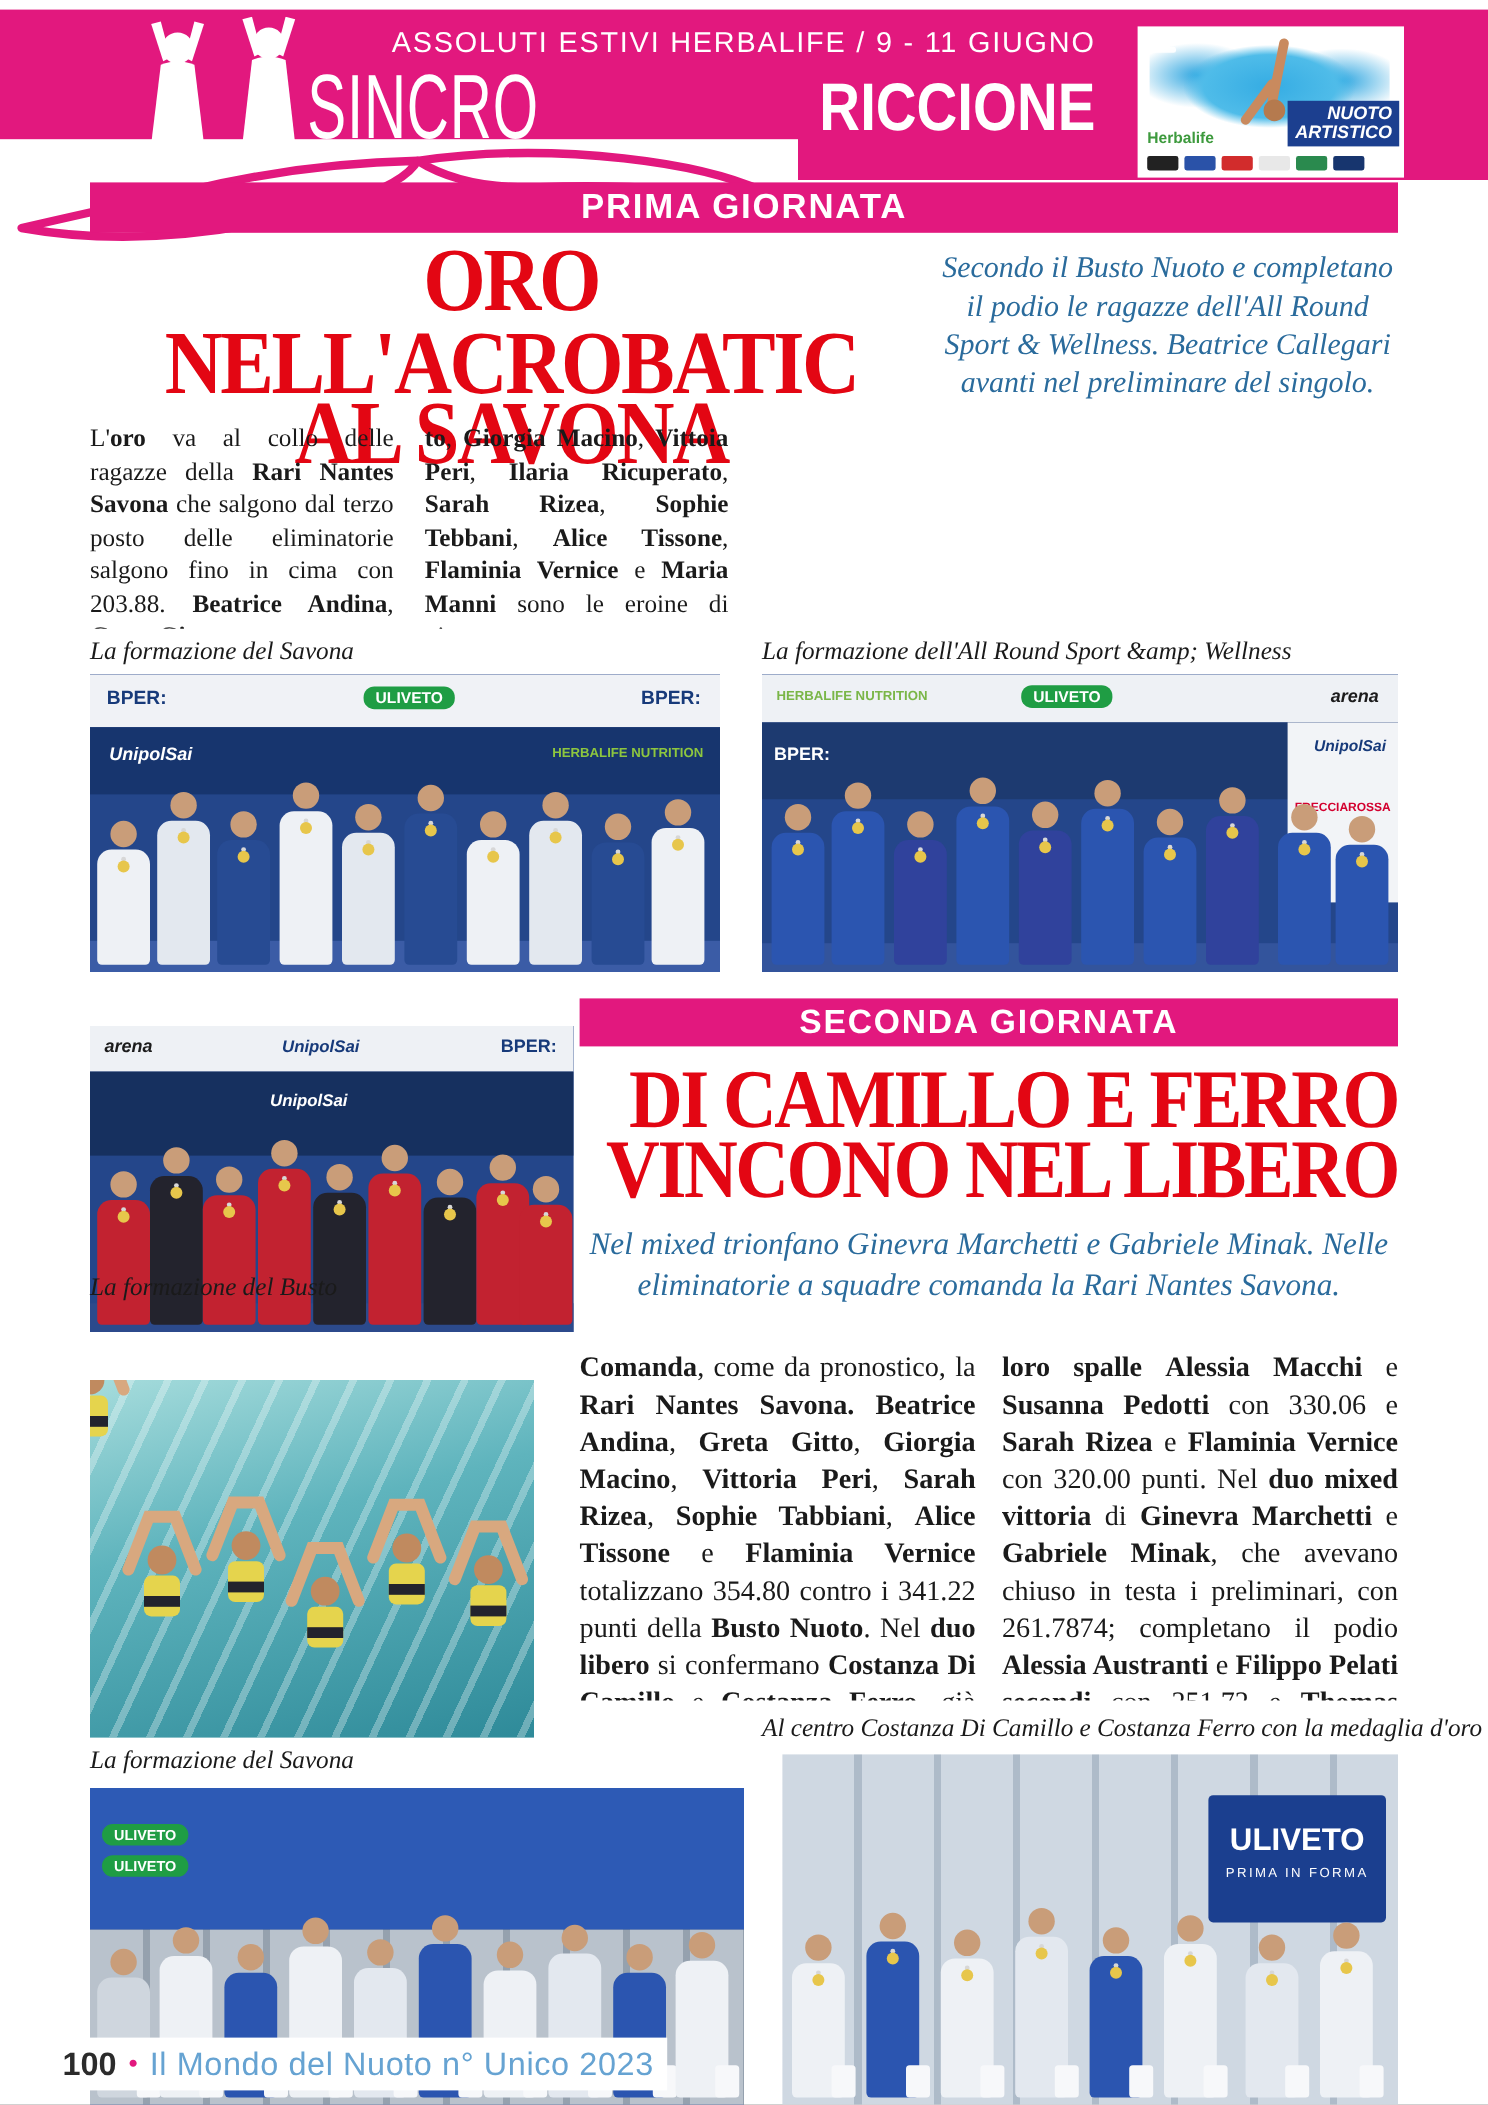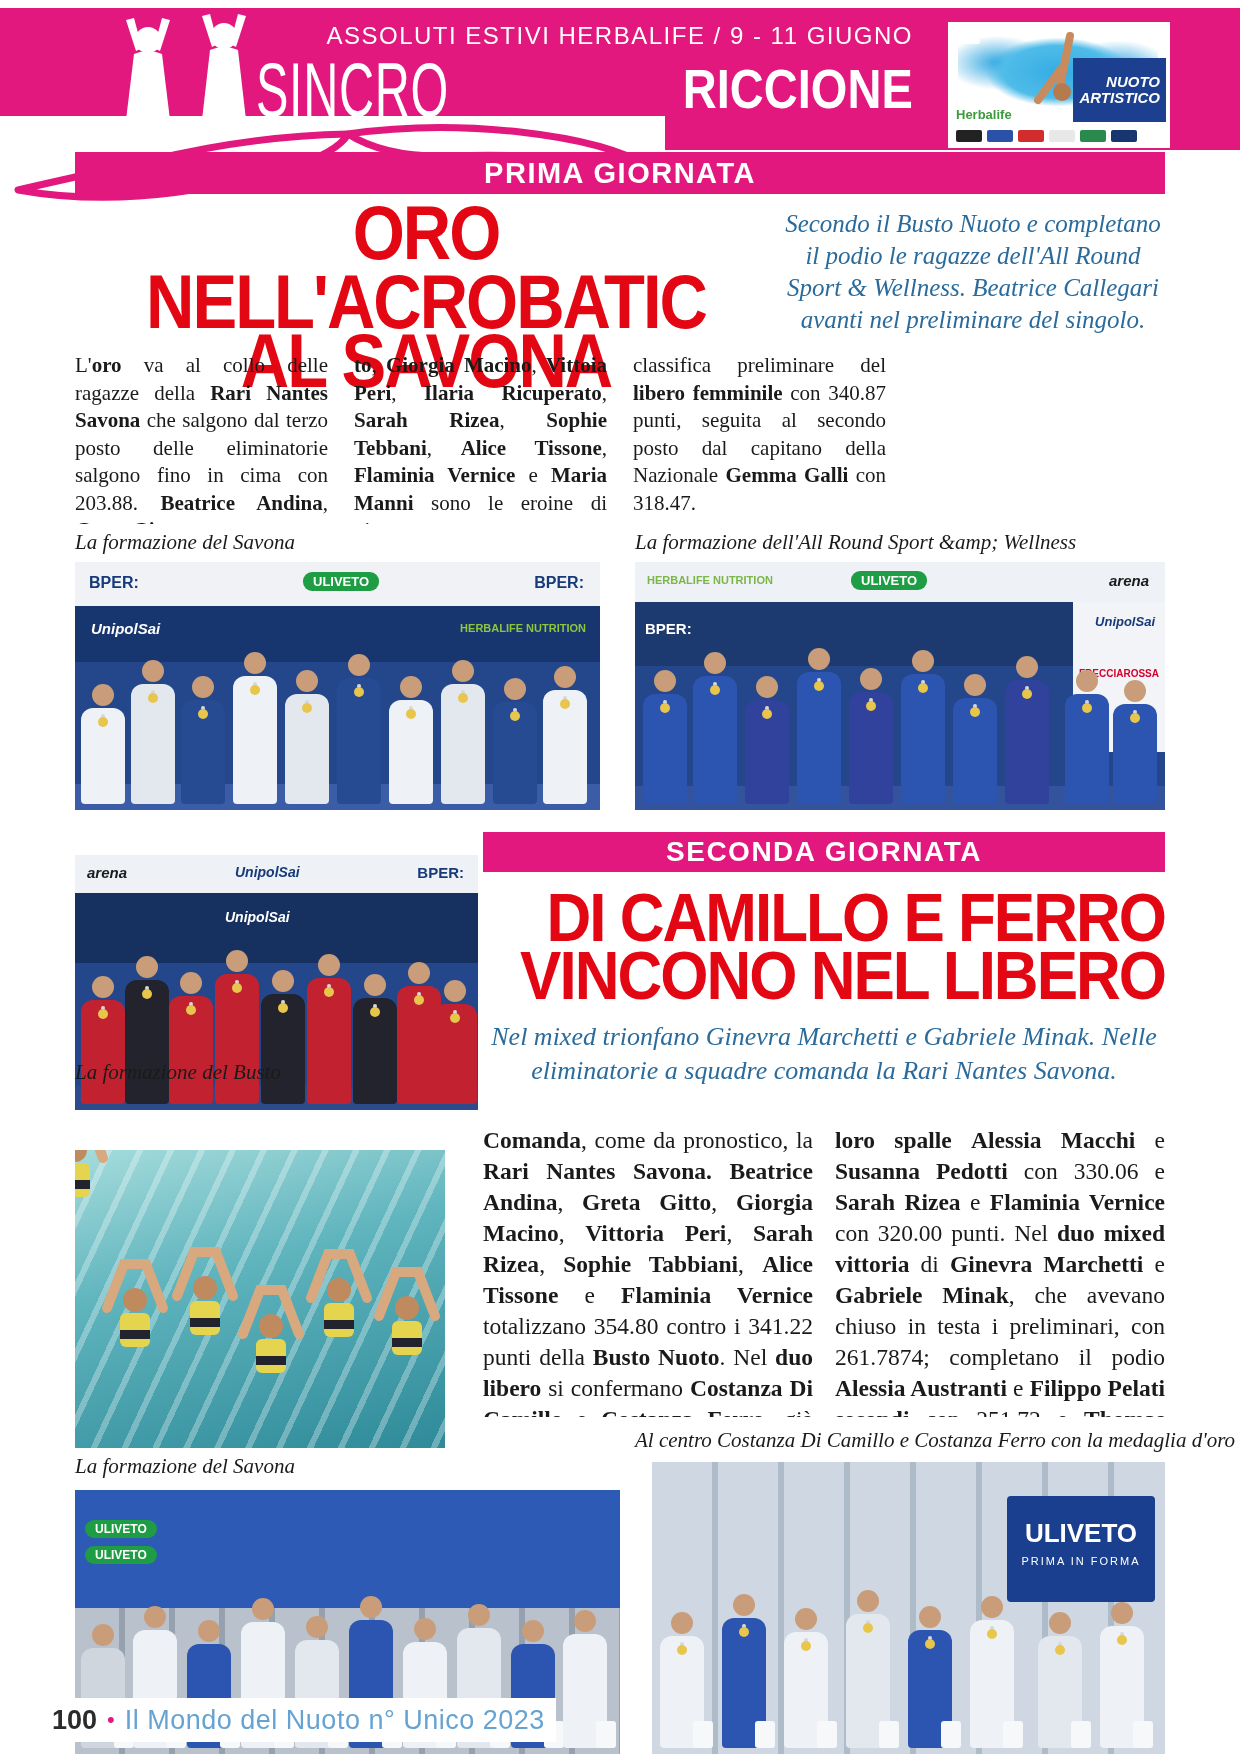--- a/index.html
+++ b/index.html
@@ -21,35 +21,35 @@
   .wave-svg{position:absolute;left:0;top:110px;}
 
   
   .poster{position:absolute;left:948px;top:22px;width:222px;height:126px;background:#fff;overflow:hidden;}
   .poster .splash{position:absolute;left:10px;top:4px;width:200px;height:92px;
      background:radial-gradient(ellipse 100px 48px at 50% 50%, #35ACE3 0%, #4fbce9 55%, rgba(79,188,233,0) 72%),
                 radial-gradient(ellipse 70px 36px at 20% 40%, #2fa6e0 0%, rgba(47,166,224,0) 75%),
                 radial-gradient(ellipse 70px 36px at 80% 45%, #2fa6e0 0%, rgba(47,166,224,0) 75%);}
   .poster .title-box{position:absolute;right:4px;bottom:26px;background:#1c3f8f;color:#fff;
      font-family:"Liberation Sans",sans-serif;font-weight:bold;font-style:italic;font-size:15px;
-     line-height:16px;padding:16px 6px;text-align:right;margin-top:12px;}
+     line-height:16px;padding:3px 6px;text-align:right;margin-top:12px;}
   .poster .brand{position:absolute;left:8px;bottom:26px;color:#3d9a3d;font-family:"Liberation Sans",sans-serif;
      font-weight:bold;font-size:13px;}
   .poster .chips{position:absolute;left:8px;bottom:6px;display:flex;gap:5px;}
   .poster .chips i{display:block;width:26px;height:12px;border-radius:2px;}
   .poster .microbar{position:absolute;background:rgba(255,255,255,.9);height:5px;border-radius:2px;}
 
   
   .giornata{position:absolute;background:#E2187E;color:#fff;text-align:center;
      font-family:"Liberation Sans",sans-serif;font-weight:bold;letter-spacing:1.5px;}
   .giornata.first{left:75px;top:152px;width:1090px;height:42px;font-size:29px;line-height:42px;}
   .giornata.second{left:483px;top:832px;width:682px;height:40px;font-size:28px;line-height:40px;}
 
   
-  .headline{position:absolute;color:#E30613;font-family:Liberation Sans, sans-serif;font-weight:bold;
+  .headline{position:absolute;color:#E30613;font-family:Liberation Serif, serif;font-weight:bold;
      text-align:center;letter-spacing:-2px;}
   .headline .hl{display:block;transform:scaleY(1.12);}
   .headline.one{left:75px;top:206px;width:702px;font-size:67px;line-height:62px;}
   .headline.two{left:483px;top:888px;width:682px;font-size:62px;line-height:58px;text-align:right;}
   .standfirst{position:absolute;color:#2A6B9C;font-style:italic;text-align:center;}
   .standfirst.one{left:778px;top:208px;width:390px;font-size:25px;line-height:32px;}
   .standfirst.two{left:483px;top:1020px;width:682px;font-size:26px;line-height:34px;}
 
   
   .body-row1{position:absolute;left:75px;top:352px;width:1090px;height:172px;display:grid;
@@ -138,21 +138,20 @@
 
   <div class="headline one">
     <span class="hl">ORO NELL'ACROBATIC</span>
     <span class="hl">AL SAVONA</span>
   </div>
   <div class="standfirst one">Secondo il Busto Nuoto e completano il podio le ragazze dell'All Round Sport &amp; Wellness. Beatrice Callegari avanti nel preliminare del singolo.</div>
 
   <div class="body-row1">
     <div class="col">L'<b>oro</b> va al collo delle ragazze della <b>Rari Nantes Savona</b> che salgono dal terzo posto delle eliminatorie salgono fino in cima con 203.88. <b>Beatrice Andina</b>, <b>Greta Git-</b></div>
     <div class="col"><b>to</b>, <b>Giorgia Macino</b>, <b>Vittoia Peri</b>, <b>Ilaria Ricuperato</b>, <b>Sarah Rizea</b>, <b>Sophie Tebbani</b>, <b>Alice Tissone</b>, <b>Flaminia Vernice</b> e <b>Maria Manni</b> sono le eroine di giornata.</div>
-    <div class="col">classifica preliminare del <b>libero femminile</b> con 340.87 punti, seguita al secondo posto dal capitano della Nazionale <b>Gemma Galli</b> con 318.47.</div>
   </div>
 
   <span class="caption" style="left:75px;top:530px;">La formazione del Savona</span>
   <span class="caption" style="left:635px;top:530px;">La formazione dell'All Round Sport &amp;amp; Wellness</span>
 
   <div class="photo" id="ph1" style="left:75px;top:562px;width:525px;height:248px;">
     <div class="abs" style="left:0;top:0;right:0;height:44px;background:#f0f2f6;"></div>
     <div class="abs" style="left:0;top:44px;right:0;height:56px;background:#17356e;"></div>
     <div class="abs" style="left:0;bottom:0;right:0;height:26px;background:#3b5ca6;"></div>
     <span class="sp" style="left:14px;top:12px;color:#173a7a;font-size:16px;">BPER:</span>

